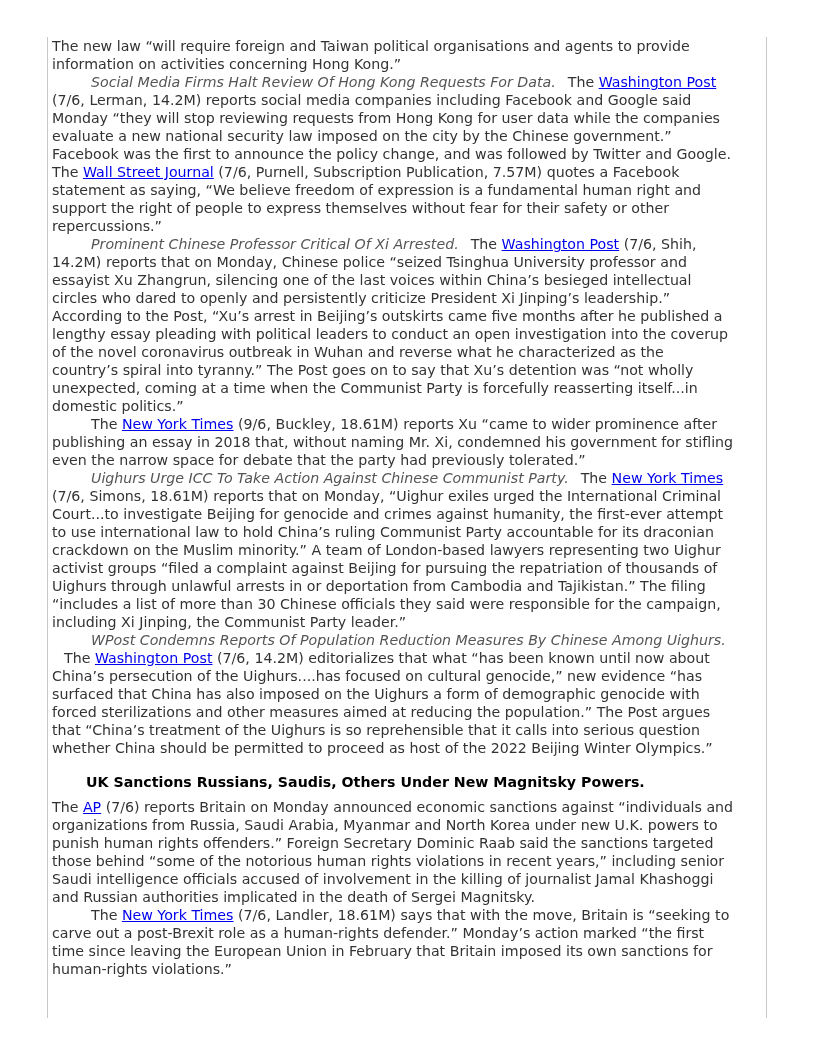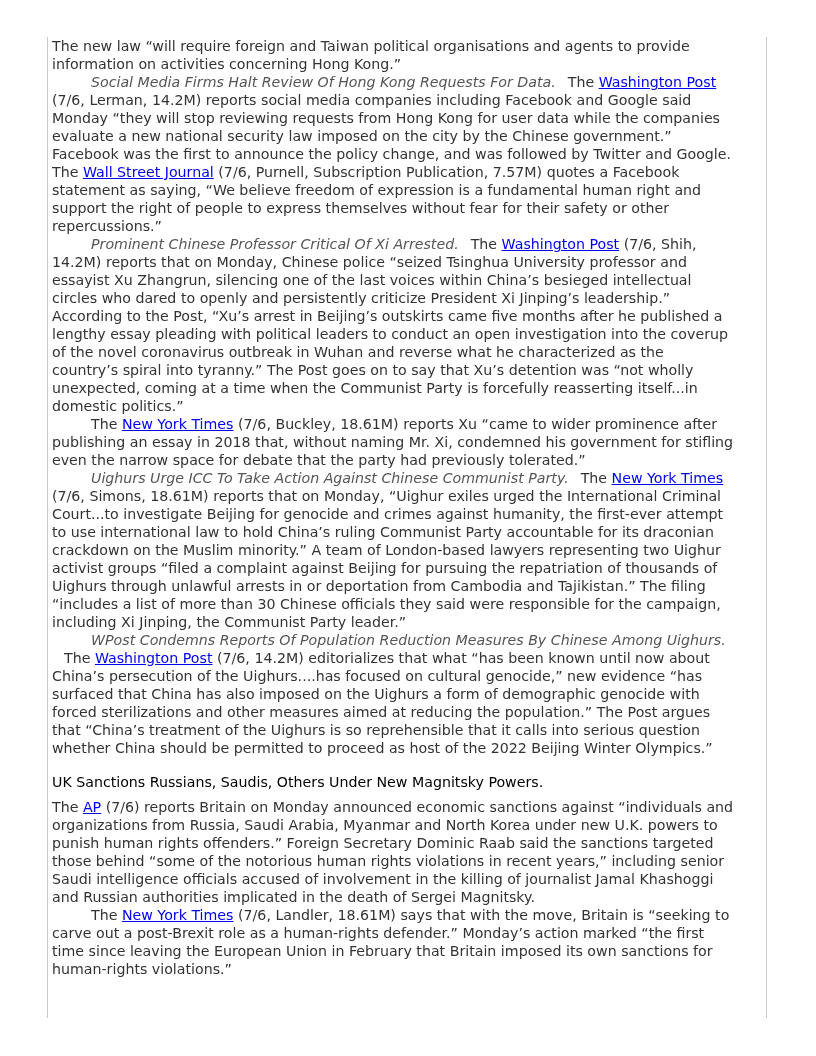--- a/index.html
+++ b/index.html
@@ -42,45 +42,46 @@
     .story-title {
       font-weight: normal;
       font-style: italic;
       color: #555555;
     }
     a.src-link {
       color: #0000ee;
       text-decoration: underline;
     }
     .section-heading {
-      font-weight: normal;
+      font-weight: bold;
       color: #000000;
       font-size: 14.2px;
       margin-top: 16px;
       margin-bottom: 7px;
+      margin-left: 34px;
     }
     .gap {
       display: inline-block;
       width: 12px;
     }
   </style>
 </head>
 <body>
 
 <div class="page-frame"></div>
 
 <div class="content">
 
   <p>The new law “will require foreign and Taiwan political organisations and agents to provide information on activities concerning Hong Kong.”</p>
 
   <p class="indent"><span class="story-title">Social Media Firms Halt Review Of Hong Kong Requests For Data.</span><span class="gap"></span><span>The </span><a class="src-link" href="#">Washington Post</a><span> (7/6, Lerman, 14.2M) reports social media companies including Facebook and Google said Monday “they will stop reviewing requests from Hong Kong for user data while the companies evaluate a new national security law imposed on the city by the Chinese government.” Facebook was the first to announce the policy change, and was followed by Twitter and Google. The </span><a class="src-link" href="#">Wall Street Journal</a><span> (7/6, Purnell, Subscription Publication, 7.57M) quotes a Facebook statement as saying, “We believe freedom of expression is a fundamental human right and support the right of people to express themselves without fear for their safety or other repercussions.”</span></p>
 
   <p class="indent"><span class="story-title">Prominent Chinese Professor Critical Of Xi Arrested.</span><span class="gap"></span><span>The </span><a class="src-link" href="#">Washington Post</a><span> (7/6, Shih, 14.2M) reports that on Monday, Chinese police “seized Tsinghua University professor and essayist Xu Zhangrun, silencing one of the last voices within China’s besieged intellectual circles who dared to openly and persistently criticize President Xi Jinping’s leadership.” According to the Post, “Xu’s arrest in Beijing’s outskirts came five months after he published a lengthy essay pleading with political leaders to conduct an open investigation into the coverup of the novel coronavirus outbreak in Wuhan and reverse what he characterized as the country’s spiral into tyranny.” The Post goes on to say that Xu’s detention was “not wholly unexpected, coming at a time when the Communist Party is forcefully reasserting itself...in domestic politics.”</span></p>
 
-  <p class="indent"><span>The </span><a class="src-link" href="#">New York Times</a><span> (7/6, Buckley, 18.61M) reports Xu “came to wider prominence after publishing an essay in 2018 that, without naming Mr. Xi, condemned his government for stifling even the narrow space for debate that the party had previously tolerated.”</span></p>
+  <p class="indent"><span>The </span><a class="src-link" href="#">New York Times</a><span> (9/6, Buckley, 18.61M) reports Xu “came to wider prominence after publishing an essay in 2018 that, without naming Mr. Xi, condemned his government for stifling even the narrow space for debate that the party had previously tolerated.”</span></p>
 
   <p class="indent"><span class="story-title">Uighurs Urge ICC To Take Action Against Chinese Communist Party.</span><span class="gap"></span><span>The </span><a class="src-link" href="#">New York Times</a><span> (7/6, Simons, 18.61M) reports that on Monday, “Uighur exiles urged the International Criminal Court...to investigate Beijing for genocide and crimes against humanity, the first-ever attempt to use international law to hold China’s ruling Communist Party accountable for its draconian crackdown on the Muslim minority.” A team of London-based lawyers representing two Uighur activist groups “filed a complaint against Beijing for pursuing the repatriation of thousands of Uighurs through unlawful arrests in or deportation from Cambodia and Tajikistan.” The filing “includes a list of more than 30 Chinese officials they said were responsible for the campaign, including Xi Jinping, the Communist Party leader.”</span></p>
 
   <p class="indent"><span class="story-title">WPost Condemns Reports Of Population Reduction Measures By Chinese Among Uighurs.</span><span class="gap"></span><span>The </span><a class="src-link" href="#">Washington Post</a><span> (7/6, 14.2M) editorializes that what “has been known until now about China’s persecution of the Uighurs....has focused on cultural genocide,” new evidence “has surfaced that China has also imposed on the Uighurs a form of demographic genocide with forced sterilizations and other measures aimed at reducing the population.” The Post argues that “China’s treatment of the Uighurs is so reprehensible that it calls into serious question whether China should be permitted to proceed as host of the 2022 Beijing Winter Olympics.”</span></p>
 
   <div class="section-heading">UK Sanctions Russians, Saudis, Others Under New Magnitsky Powers.</div>
 
   <p><span>The </span><a class="src-link" href="#">AP</a><span> (7/6) reports Britain on Monday announced economic sanctions against “individuals and organizations from Russia, Saudi Arabia, Myanmar and North Korea under new U.K. powers to punish human rights offenders.” Foreign Secretary Dominic Raab said the sanctions targeted those behind “some of the notorious human rights violations in recent years,” including senior Saudi intelligence officials accused of involvement in the killing of journalist Jamal Khashoggi and Russian authorities implicated in the death of Sergei Magnitsky.</span></p>
 
   <p class="indent"><span>The </span><a class="src-link" href="#">New York Times</a><span> (7/6, Landler, 18.61M) says that with the move, Britain is “seeking to carve out a post-Brexit role as a human-rights defender.” Monday’s action marked “the first time since leaving the European Union in February that Britain imposed its own sanctions for human-rights violations.”</span></p>

